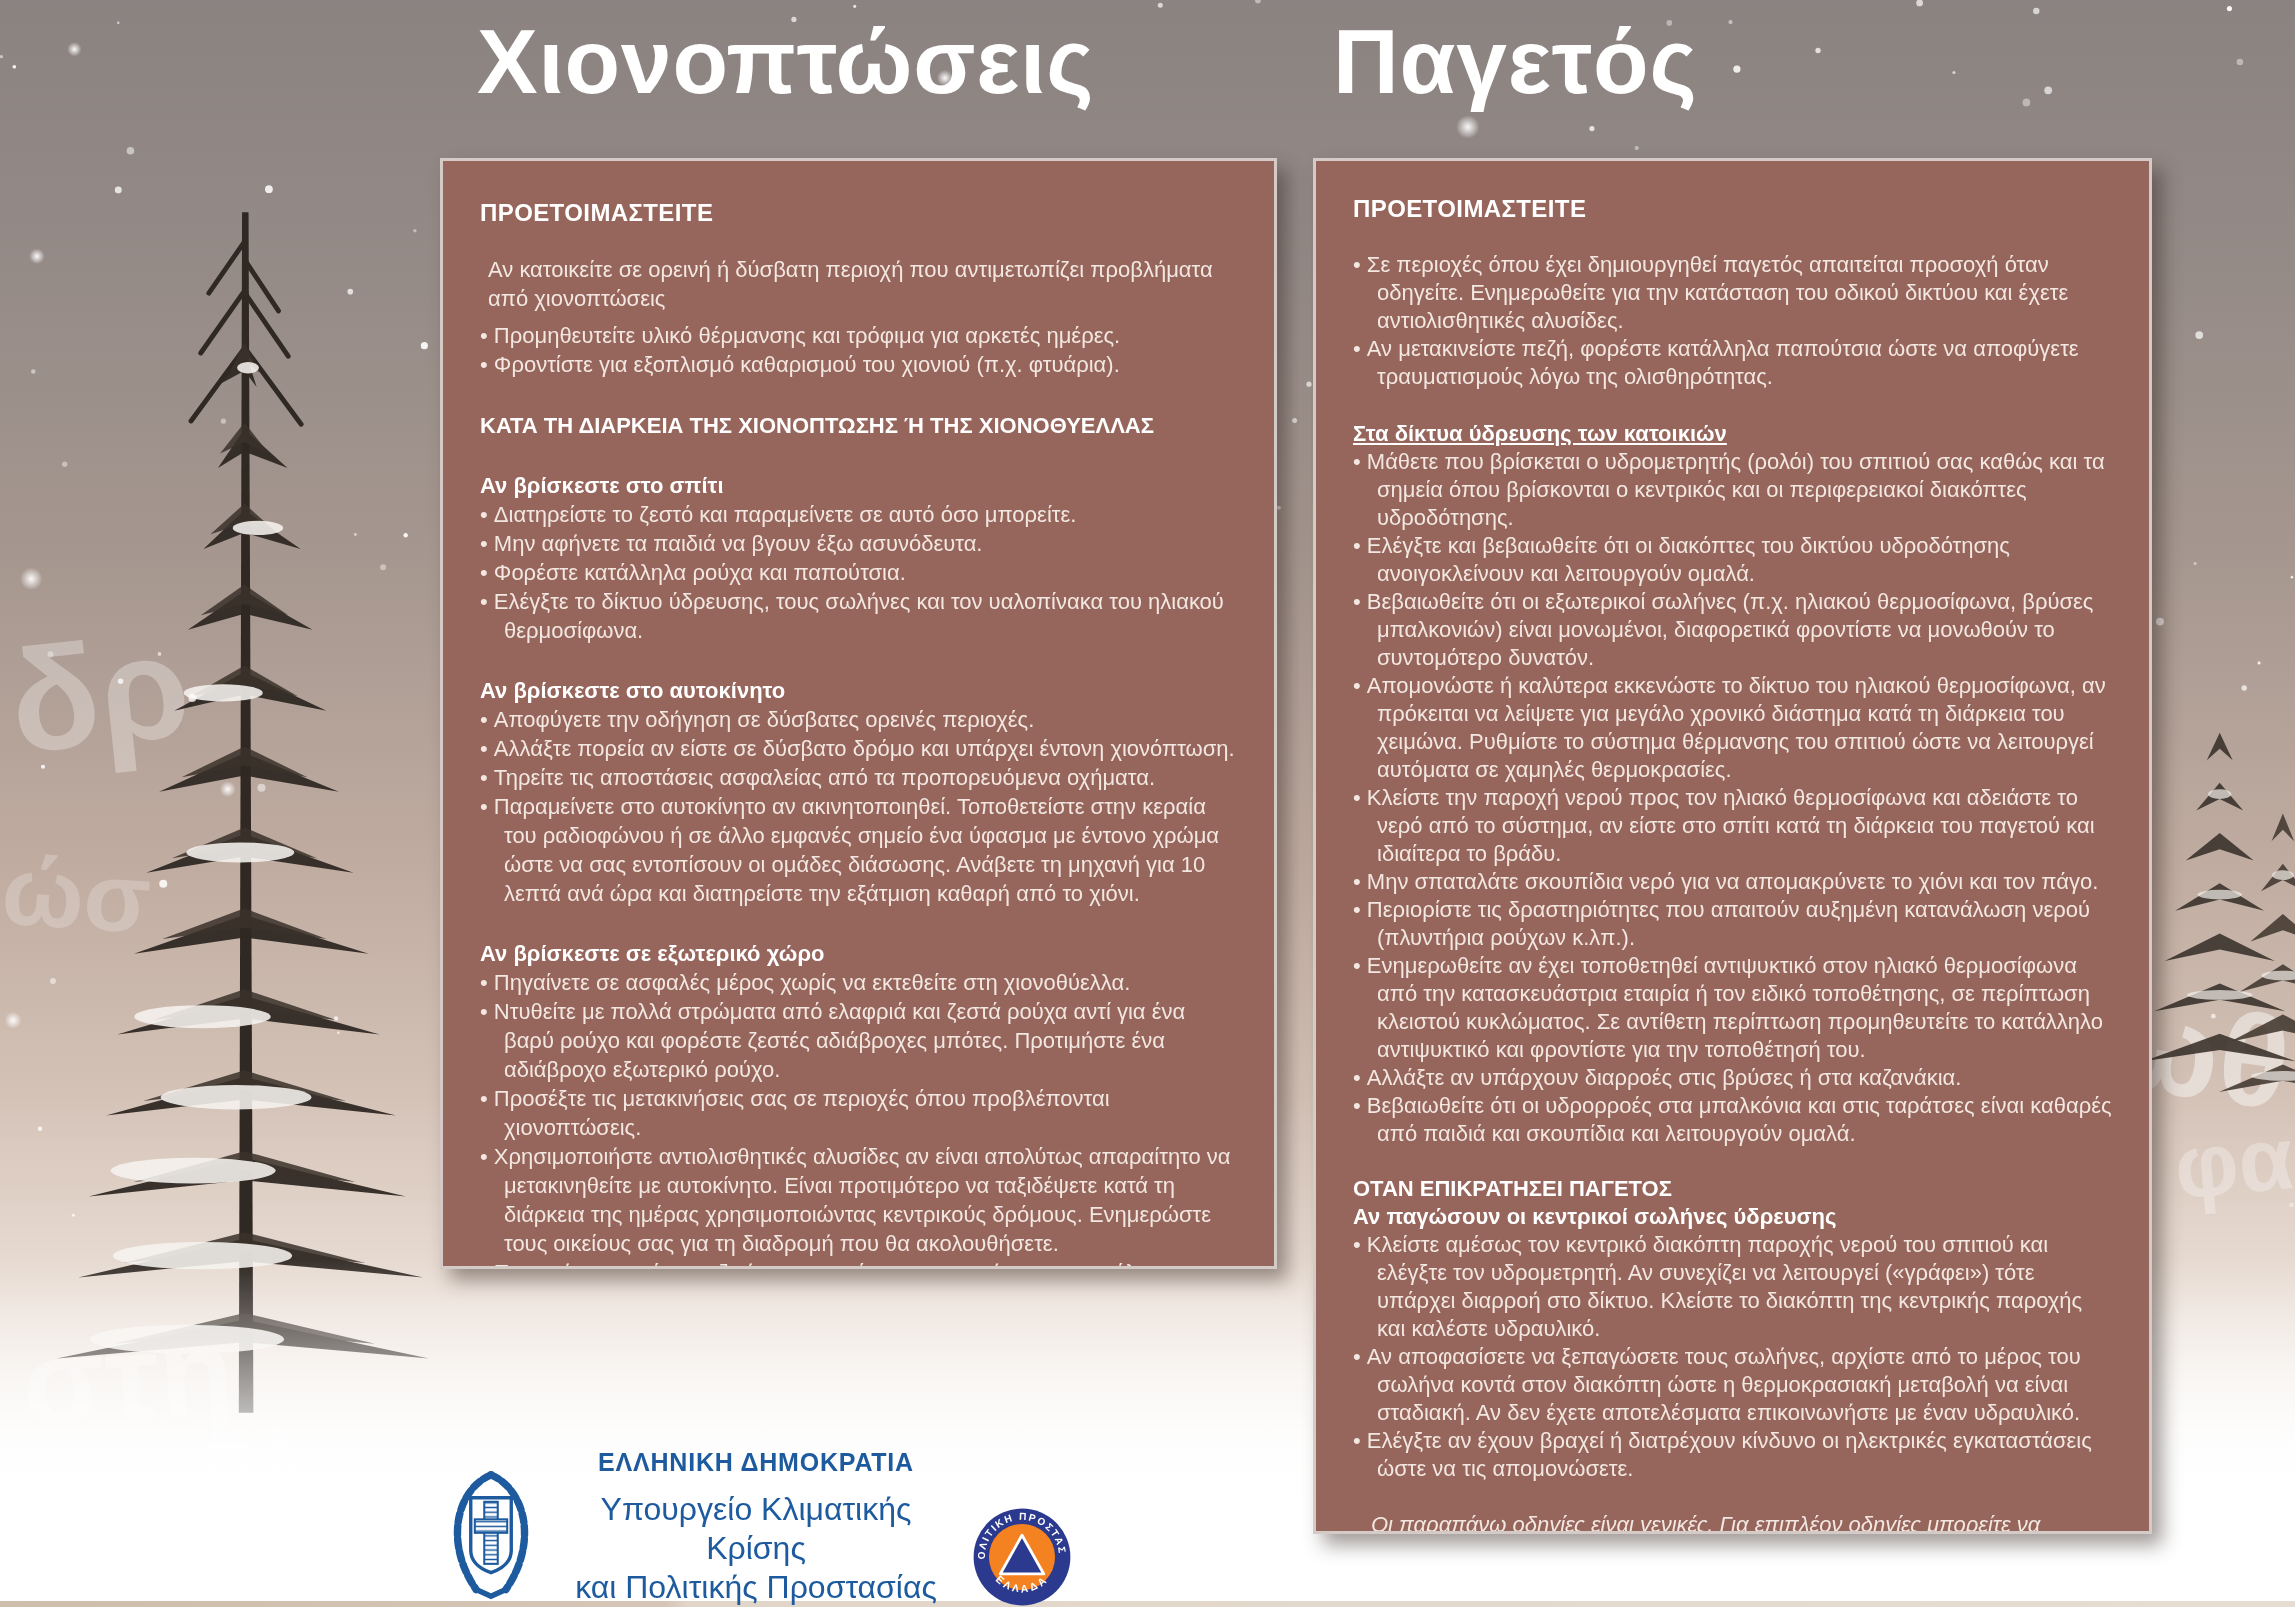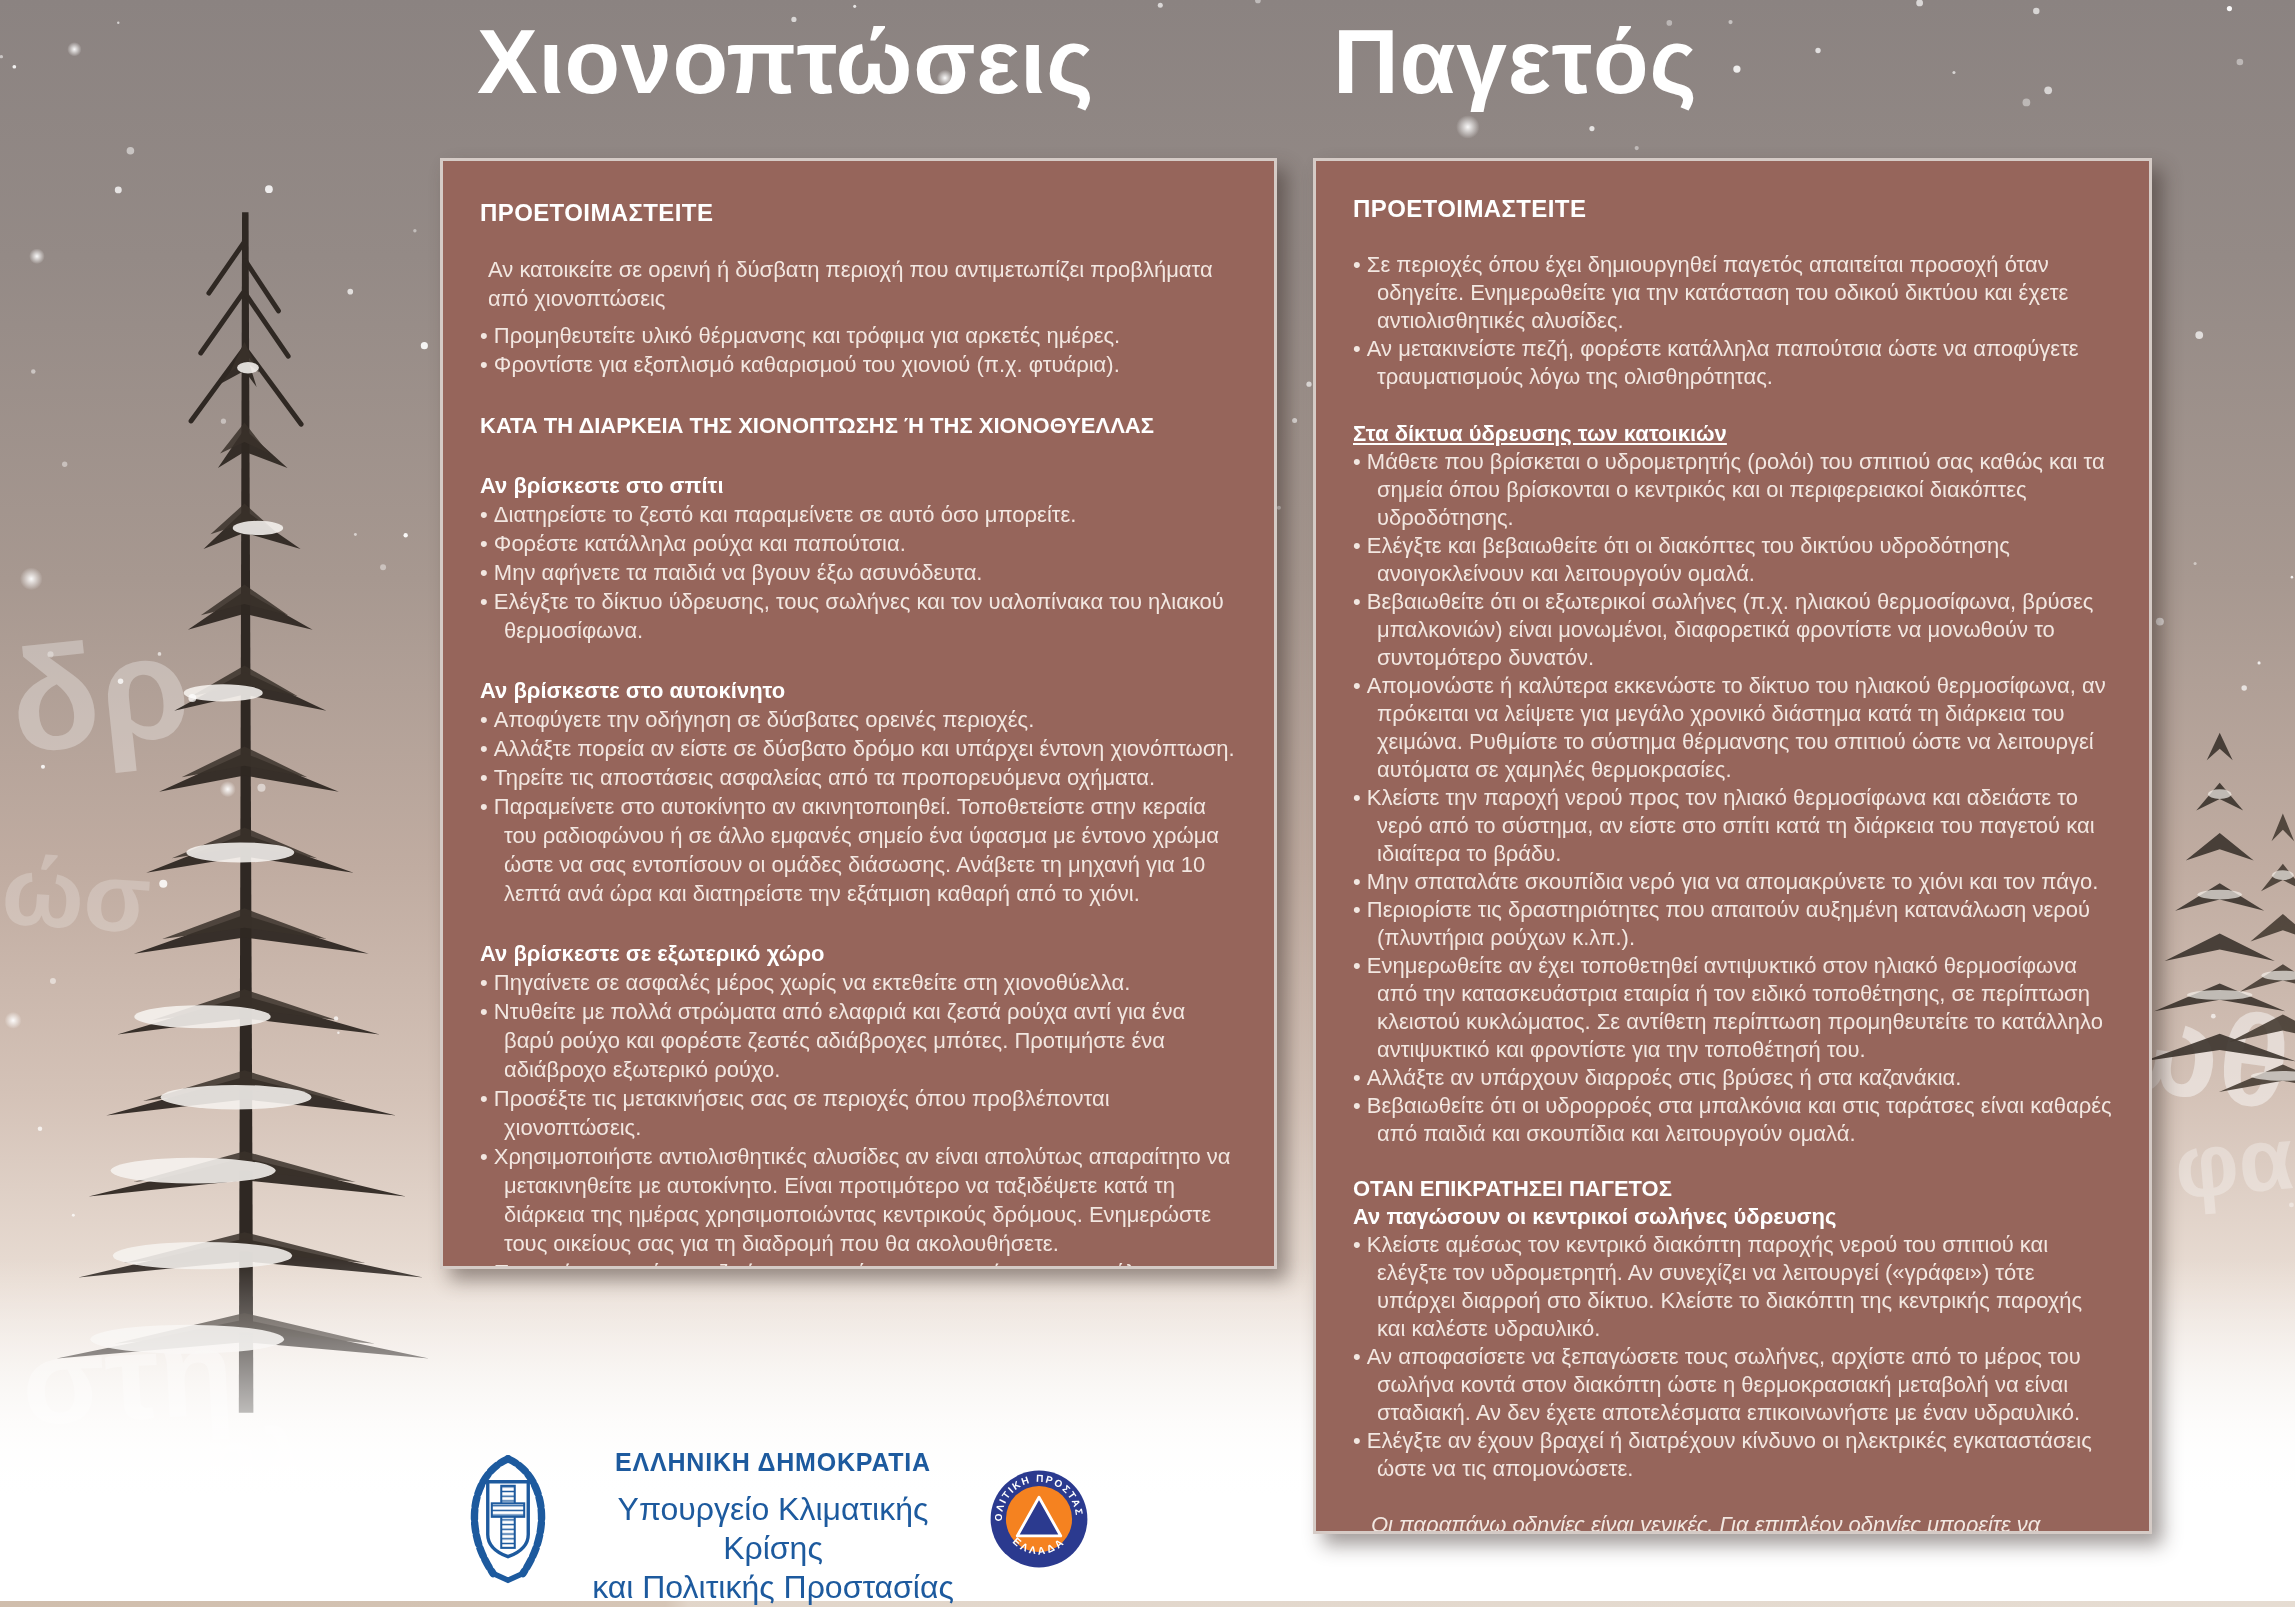--- a/index.html
+++ b/index.html
@@ -31,21 +31,21 @@
   .para{margin:8px;}
   .bullet{padding-left:24px;text-indent:-24px;}
   .bullet::before{content:"\2022\00a0";}
   .caps{font-weight:bold;color:#ffffff;margin-top:32px;}
   .caps2{font-weight:bold;color:#ffffff;margin-top:27.5px;}
   .sub{font-weight:bold;color:#ffffff;margin-top:31px;}
   .sub2{font-weight:bold;color:#ffffff;}
   .subu{font-weight:bold;color:#ffffff;margin-top:29px;text-decoration:underline;}
   .note{font-style:italic;margin-top:27.5px;padding-left:18px;}
 
-  .footer{position:absolute;left:454px;top:1427px;z-index:3;display:flex;align-items:center;}
+  .footer{position:absolute;left:437px;top:1427px;z-index:3;display:flex;align-items:flex-end;}
   .emblem{width:108px;height:147px;margin-right:29px;}
   .ministry{width:364px;text-align:center;color:var(--blue,#1d5a9e);padding-top:21px;}
   .ministry .rep{font-weight:bold;font-size:25px;letter-spacing:0.8px;margin-bottom:13px;}
   .ministry .min{font-size:32px;line-height:39px;}
   .cp-logo{width:100px;height:100px;margin-left:34px;margin-top:4.9px;}
 </style>
 </head>
 <body>
 
 <div class="canvas">
@@ -277,22 +277,22 @@
   <div class="big-title" id="title-right">Παγετός</div>
 
   <div class="panel" id="panel-left">
       <div class="blk h1">ΠΡΟΕΤΟΙΜΑΣΤΕΙΤΕ</div>
       <div class="blk para">Αν κατοικείτε σε ορεινή ή δύσβατη περιοχή που αντιμετωπίζει προβλήματα από χιονοπτώσεις</div>
       <div class="blk bullet">Προμηθευτείτε υλικό θέρμανσης και τρόφιμα για αρκετές ημέρες.</div>
       <div class="blk bullet">Φροντίστε για εξοπλισμό καθαρισμού του χιονιού (π.χ. φτυάρια).</div>
       <div class="blk caps">ΚΑΤΑ ΤΗ ΔΙΑΡΚΕΙΑ ΤΗΣ ΧΙΟΝΟΠΤΩΣΗΣ Ή ΤΗΣ ΧΙΟΝΟΘΥΕΛΛΑΣ</div>
       <div class="blk sub">Αν βρίσκεστε στο σπίτι</div>
       <div class="blk bullet">Διατηρείστε το ζεστό και παραμείνετε σε αυτό όσο μπορείτε.</div>
+      <div class="blk bullet">Μην αφήνετε τα παιδιά να βγουν έξω ασυνόδευτα.</div>
       <div class="blk bullet">Φορέστε κατάλληλα ρούχα και παπούτσια.</div>
-      <div class="blk bullet">Μην αφήνετε τα παιδιά να βγουν έξω ασυνόδευτα.</div>
       <div class="blk bullet">Ελέγξτε το δίκτυο ύδρευσης, τους σωλήνες και τον υαλοπίνακα του ηλιακού θερμοσίφωνα.</div>
       <div class="blk sub">Αν βρίσκεστε στο αυτοκίνητο</div>
       <div class="blk bullet">Αποφύγετε την οδήγηση σε δύσβατες ορεινές περιοχές.</div>
       <div class="blk bullet">Αλλάξτε πορεία αν είστε σε δύσβατο δρόμο και υπάρχει έντονη χιονόπτωση.</div>
       <div class="blk bullet">Τηρείτε τις αποστάσεις ασφαλείας από τα προπορευόμενα οχήματα.</div>
       <div class="blk bullet">Παραμείνετε στο αυτοκίνητο αν ακινητοποιηθεί. Τοποθετείστε στην κεραία του ραδιοφώνου ή σε άλλο εμφανές σημείο ένα ύφασμα με έντονο χρώμα ώστε να σας εντοπίσουν οι ομάδες διάσωσης. Ανάβετε τη μηχανή για 10 λεπτά ανά ώρα και διατηρείστε την εξάτμιση καθαρή από το χιόνι.</div>
       <div class="blk sub">Αν βρίσκεστε σε εξωτερικό χώρο</div>
       <div class="blk bullet">Πηγαίνετε σε ασφαλές μέρος χωρίς να εκτεθείτε στη χιονοθύελλα.</div>
       <div class="blk bullet">Ντυθείτε με πολλά στρώματα από ελαφριά και ζεστά ρούχα αντί για ένα βαρύ ρούχο και φορέστε ζεστές αδιάβροχες μπότες. Προτιμήστε ένα αδιάβροχο εξωτερικό ρούχο.</div>
       <div class="blk bullet">Προσέξτε τις μετακινήσεις σας σε περιοχές όπου προβλέπονται χιονοπτώσεις.</div>

